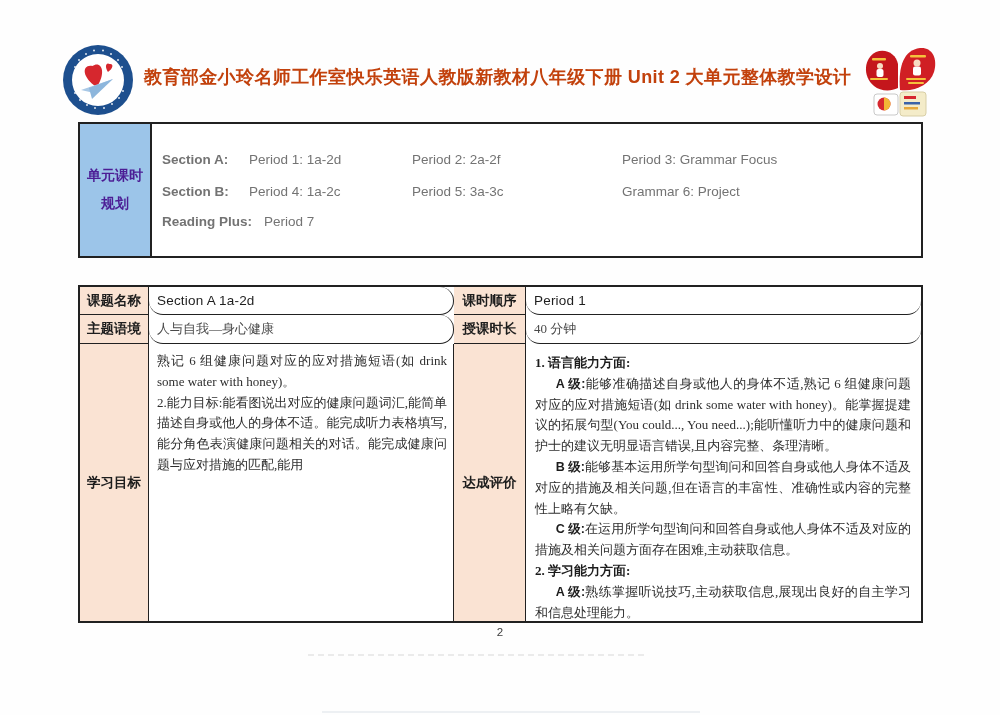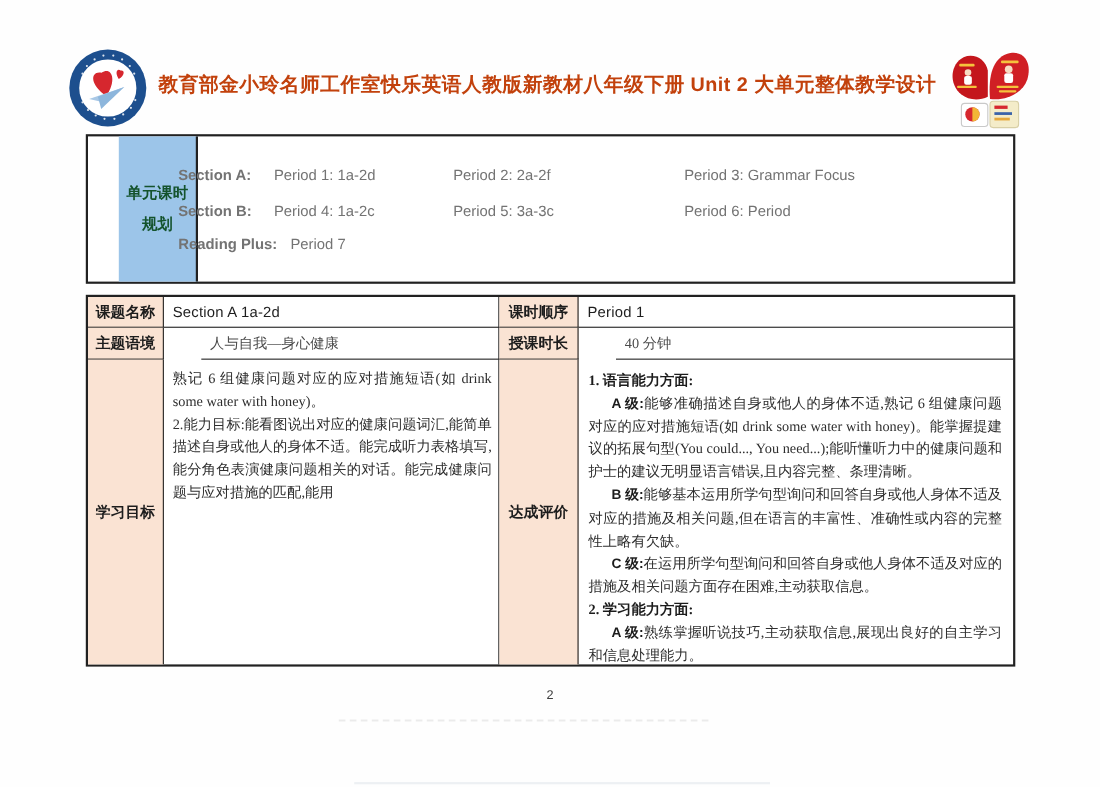--- a/index.html
+++ b/index.html
@@ -14,41 +14,41 @@
                font-size:18px; font-weight:bold; color:#c2410c; letter-spacing:0.4px;
                white-space:nowrap; line-height:28px; }
   .deco { position:absolute; left:860px; top:46px; width:78px; height:72px; }
 
   
   .plan { position:absolute; left:78px; top:122px; width:845px; height:136px;
           border:2px solid #212121; background:#ffffff; }
   .plan-label { position:absolute; left:0; top:0; bottom:0; width:72px;
                 background:#9cc5e9; border-right:2px solid #212121;
                 display:flex; flex-direction:column; align-items:center; justify-content:center;
-                gap:10px; font-weight:bold; font-size:14px; color:#14532d;margin-left:28px; }
+                gap:10px; font-weight:bold; font-size:14px; color:#4c1d95; }
   .plan-body { position:absolute; left:74px; top:0; right:0; bottom:0; }
   .plan-body span { position:absolute; font-size:13.5px; color:#737373; white-space:nowrap; }
   .plan-body .lbl { font-weight:bold; }
   .r1 { top:28px; } .r2 { top:60px; } .r3 { top:90px; }
   .c0 { left:8px; } .c1 { left:95px;text-align:center; } .c2 { left:258px; } .c3 { left:468px; }
   .c1b { left:110px;text-align:right; }
 
   
-  .detail { position:absolute; left:78px; top:268px; width:845px;
+  .detail { position:absolute; left:78px; top:285px; width:845px;
             border:2px solid #212121; background:#ffffff;
             display:grid; grid-template-columns:69px 305px 72px auto;
             grid-template-rows:28px 29px 277px; }
   .cell { border-right:1.5px solid #212121; border-bottom:1.5px solid #212121; }
   .cell.last-col { border-right:none; }
   .cell.last-row { border-bottom:none; }
   .hcell { background:#fae3d3; display:flex; align-items:center; justify-content:center;
            font-weight:bold; font-size:13.5px; color:#1d1d1d; }
-  .vcell { display:flex; align-items:center; padding-left:8px; font-size:13.5px; color:#1e1e1e; }
+  .vcell { display:flex; align-items:center; padding-left:8px; font-size:13.5px; color:#1e1e1e;border-radius:14px; }
   .vcell.en { font-weight:500; letter-spacing:0.2px; }
-  .vcell.serif { font-family:"Liberation Serif","DejaVu Serif",serif; color:#4a4a4a; font-size:13px;margin-left:34px; }
+  .vcell.serif { font-family:"Liberation Serif","DejaVu Serif",serif; color:#4a4a4a; font-size:13px; }
 
   .longcell { padding:7px 6px 4px 8px; font-family:"Liberation Serif","DejaVu Serif",serif;
               font-size:13px; line-height:20.8px; color:#2e2e2e; text-align:justify; overflow:hidden; }
   .longcell p { margin:0; }
   .eval { padding:9px 10px 4px 9px; }
   .eval .num { font-weight:bold; color:#1c1c1c; }
   .eval .lvl { text-indent:1.6em; }
   .eval b { font-family:"Liberation Sans",sans-serif; font-size:12.5px; color:#1c1c1c; }
 
   
@@ -145,21 +145,21 @@
     </div>
     <div class="plan-body">
       <span class="lbl r1 c0">Section A:</span>
       <span class="r1 c1">Period 1: 1a-2d</span>
       <span class="r1 c2">Period 2: 2a-2f</span>
       <span class="r1 c3">Period 3: Grammar Focus</span>
 
       <span class="lbl r2 c0">Section B:</span>
       <span class="r2 c1">Period 4: 1a-2c</span>
       <span class="r2 c2">Period 5: 3a-3c</span>
-      <span class="r2 c3">Period 6: Period</span>
+      <span class="r2 c3">Grammar 6: Project</span>
 
       <span class="lbl r3 c0">Reading Plus:</span>
       <span class="r3 c1b">Period 7</span>
     </div>
   </div>
 
   <div class="detail">
 
     <div class="cell hcell">课题名称</div>
     <div class="cell vcell en">Section A 1a-2d</div>

